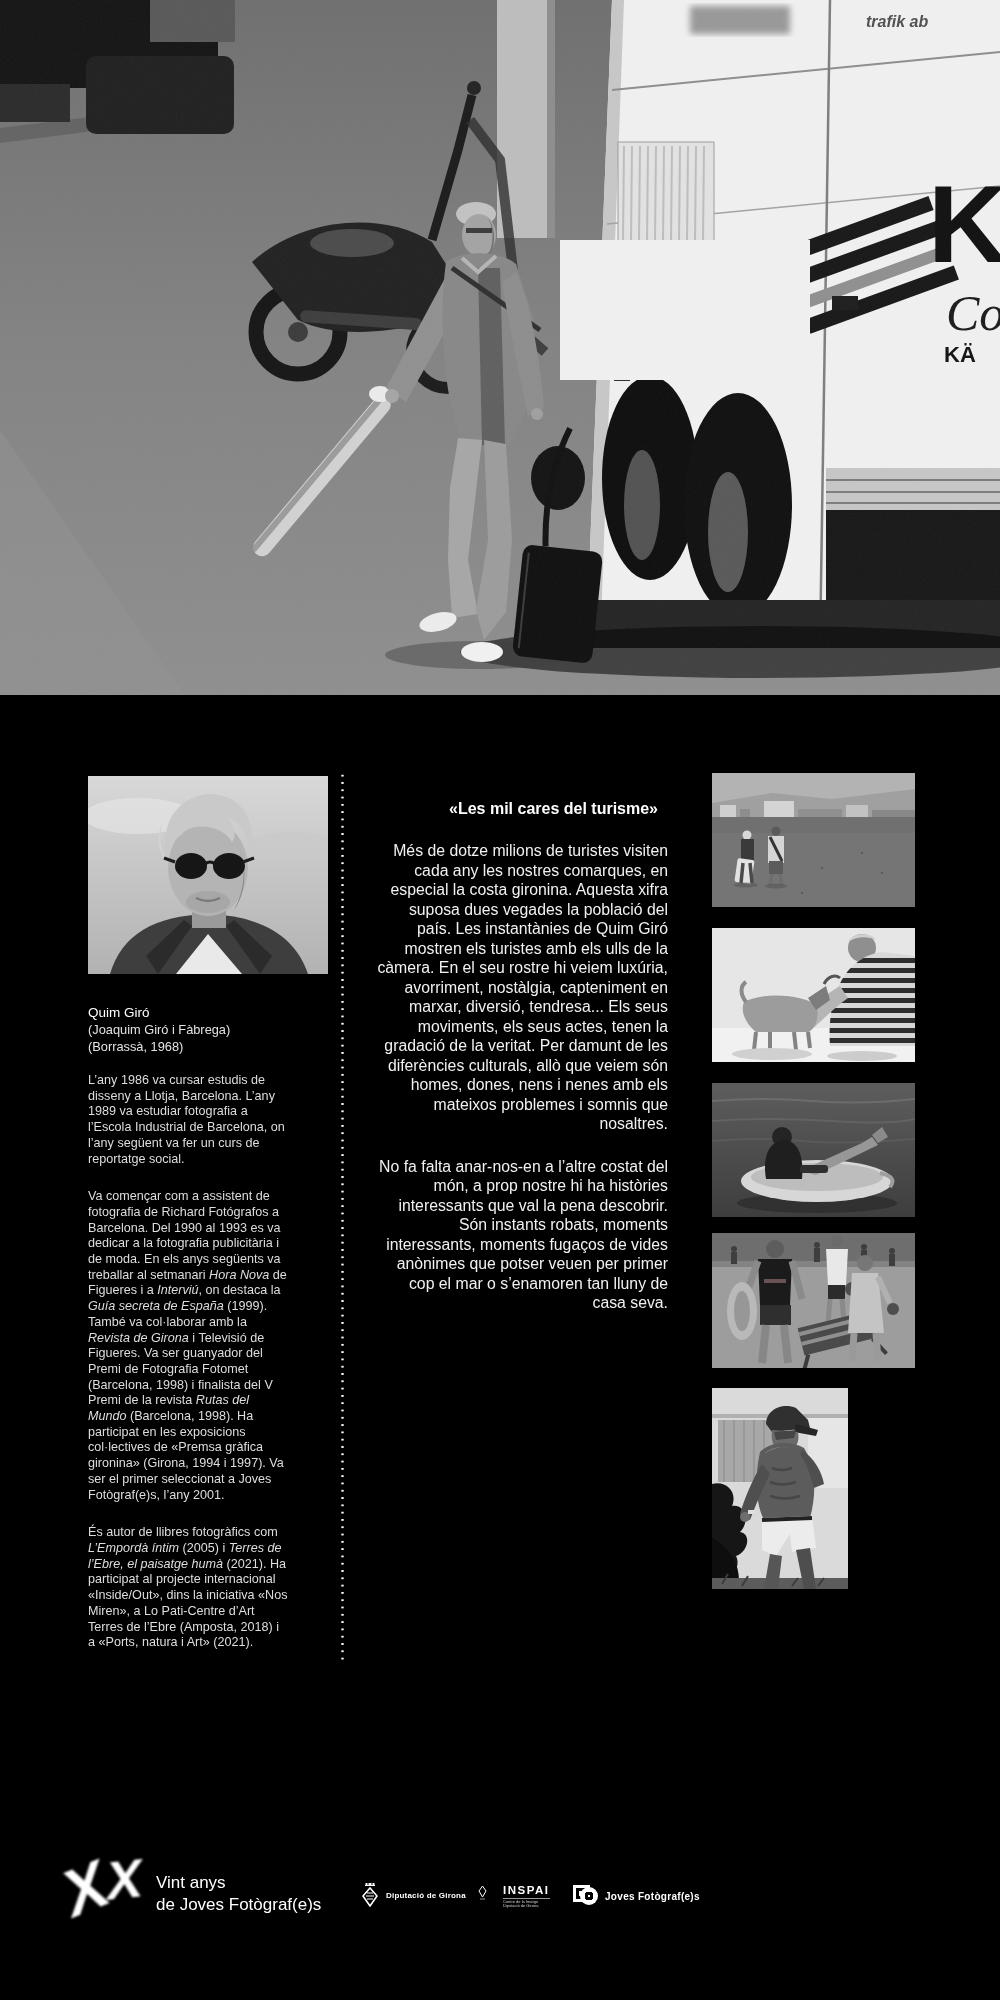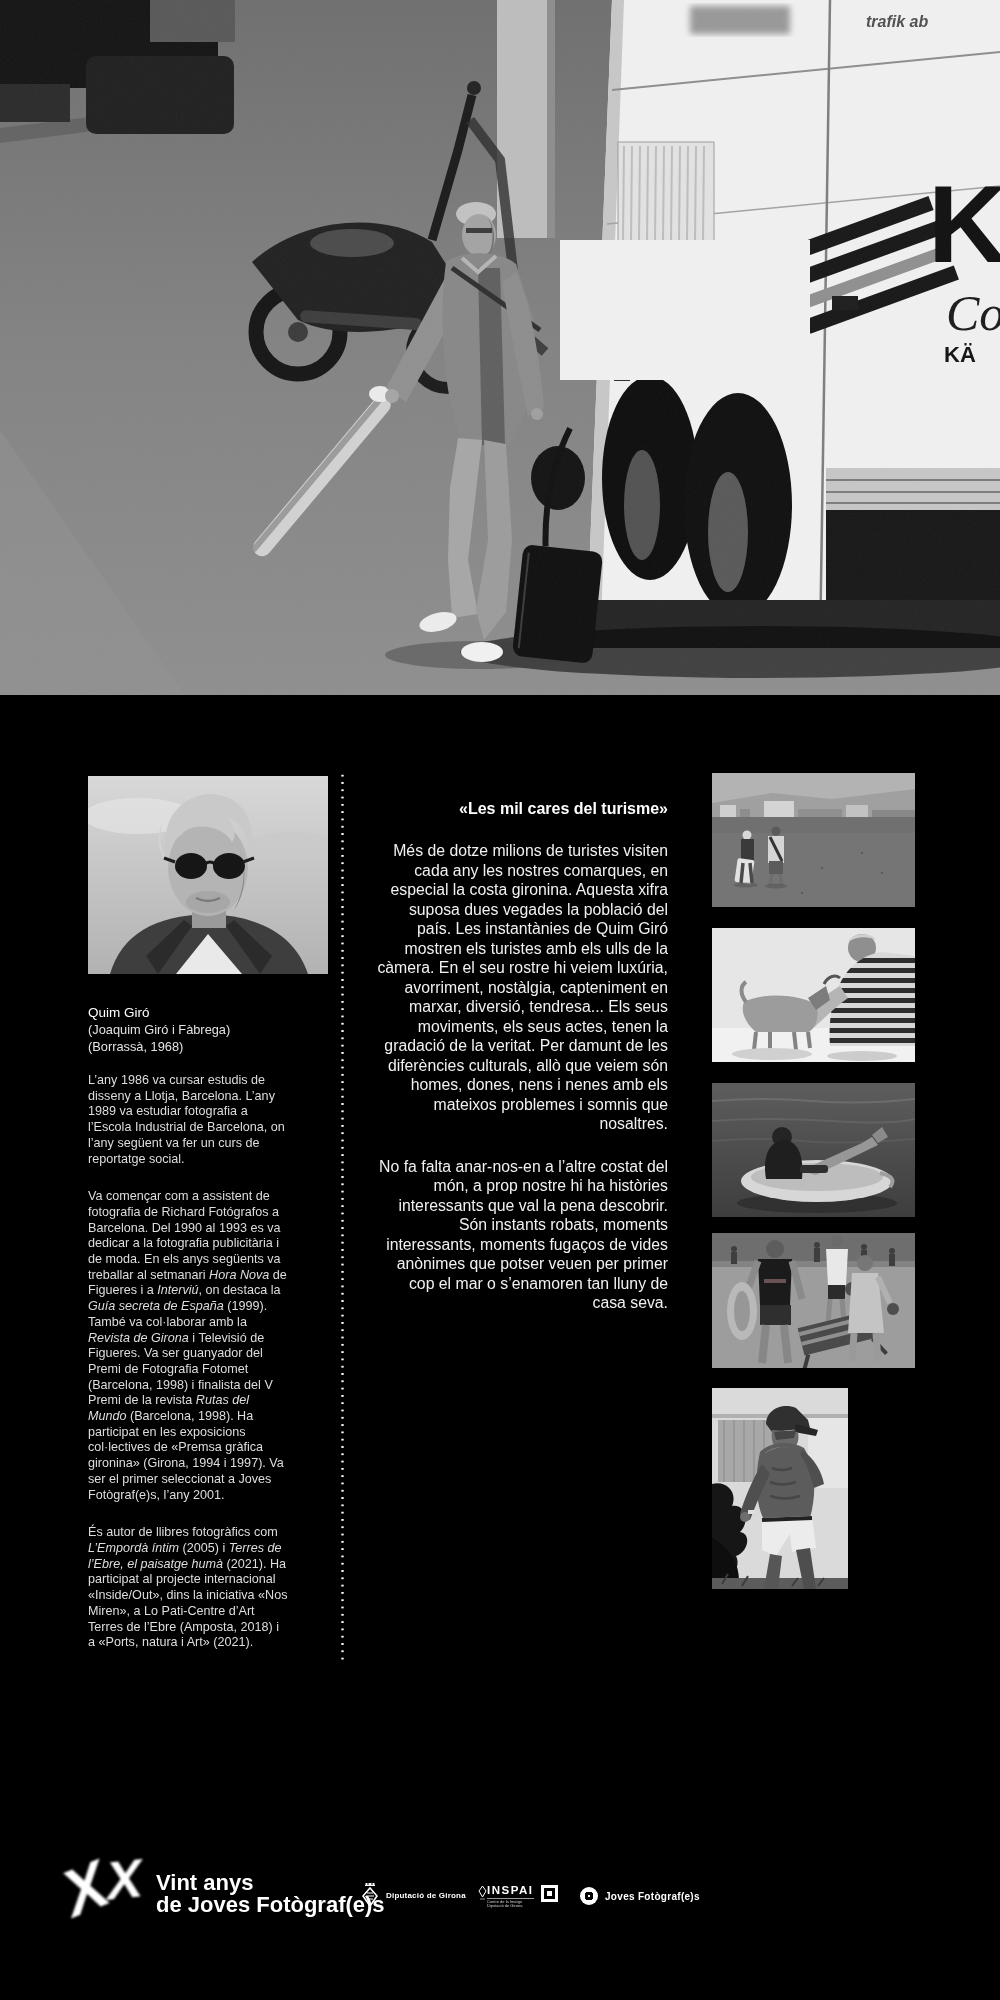--- a/index.html
+++ b/index.html
@@ -22,41 +22,41 @@
   .it{font-style:italic;}
 
   
   .divider{position:absolute;left:341px;top:772px;width:3px;height:888px;
     background-image:radial-gradient(circle,#ffffff 1px,rgba(255,255,255,0) 1.3px);
     background-size:3px 7.3px;background-repeat:repeat-y;}
 
   
   .center-col{position:absolute;left:372px;top:772px;width:296px;text-align:right;}
   .year{font-size:38px;line-height:38px;font-weight:bold;color:#fff;margin:0;letter-spacing:1px;}
-  .subtitle{font-size:16px;font-weight:bold;color:#fff;margin:28px 0 0 0;}
+  .subtitle{font-size:16px;font-weight:bold;color:#fff;margin:28px 10px 0 0;}
   .center-p{font-size:15.8px;line-height:19.5px;color:#f1f1f1;margin:23px 0 0 0;}
 
   
   .thumb{position:absolute;overflow:hidden;background:#333;}
   .thumb svg{display:block;}
   .t1{left:712px;top:773px;width:203px;height:134px;}
   .t2{left:712px;top:928px;width:203px;height:134px;}
   .t3{left:712px;top:1083px;width:203px;height:134px;}
   .t4{left:712px;top:1233px;width:203px;height:135px;}
   .t5{left:712px;top:1388px;width:136px;height:201px;}
 
   
   .xx-logo{position:absolute;left:62px;top:1846px;width:110px;height:80px;}
   .x-letter{position:absolute;font-weight:bold;font-style:italic;color:#fff;filter:blur(1.1px);}
   .x-letter.x0{font-size:64px;left:2px;top:6px;transform:rotate(-22deg);}
   .x-letter.x1{font-size:54px;left:44px;top:2px;transform:rotate(-6deg);}
-  .vint{position:absolute;left:156px;top:1872px;font-size:22px;font-weight:bold;line-height:22px;color:#fff;}
+  .vint{position:absolute;left:156px;top:1872px;font-size:17px;font-weight:normal;line-height:22px;color:#fff;}
   .logo-dip{position:absolute;left:362px;top:1883px;display:flex;align-items:center;gap:8px;}
   .dip-text{font-size:8px;font-weight:bold;color:#fff;letter-spacing:.2px;}
-  .logo-inspai{position:absolute;left:478px;top:1885px;display:flex;align-items:flex-start;gap:0;}
+  .logo-inspai{position:absolute;left:478px;top:1885px;display:flex;align-items:flex-start;gap:16px;}
   .inspai-name{font-size:11.5px;font-weight:bold;letter-spacing:1.5px;color:#fff;line-height:11px;display:block;}
   .inspai-sub{font-size:4px;line-height:4.6px;color:#cfcfcf;border-top:.5px solid #9a9a9a;margin-top:1.5px;padding-top:1px;}
   .inspai-square{width:17px;height:17px;background:#fff;display:flex;align-items:center;justify-content:center;margin-left:7px;}
   .sq-mid{width:11px;height:11px;background:#000;display:flex;align-items:center;justify-content:center;}
   .sq-dot{width:5px;height:5px;background:#fff;}
   .logo-joves{position:absolute;left:580px;top:1887px;display:flex;align-items:center;gap:7px;}
   .joves-circle{width:18px;height:18px;border-radius:50%;
     background:radial-gradient(circle,#ffffff 0 1.5px,#000 1.5px 4.5px,#ffffff 4.5px);}
   .joves-text{font-size:10px;font-weight:bold;color:#fff;letter-spacing:.3px;}
 </style>

